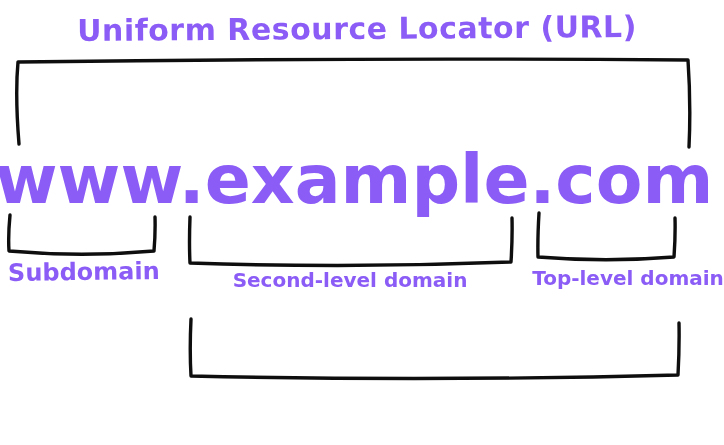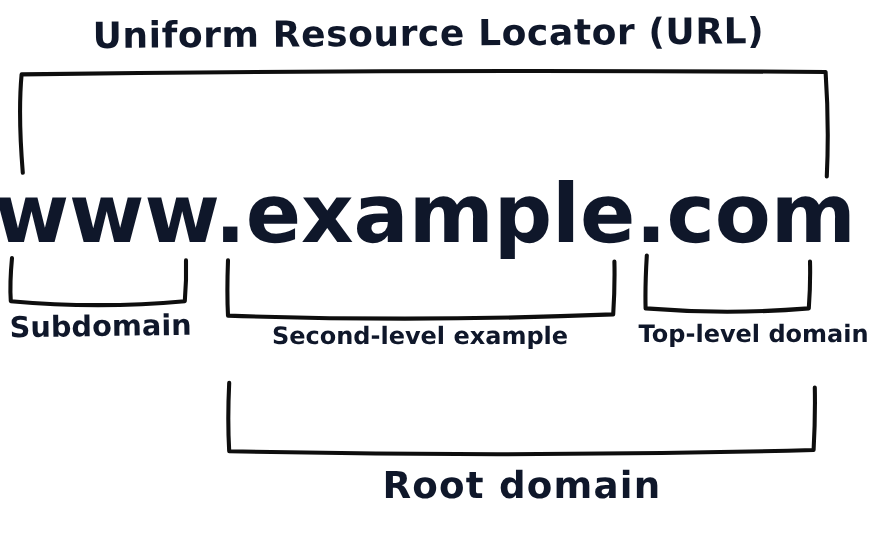--- a/index.html
+++ b/index.html
@@ -2,21 +2,21 @@
 <html><head>
 <meta charset="utf-8">
 <style>
   html,body{margin:0;padding:0;background:#ffffff;}
   .canvas{
     position:relative;
     width:724px;height:445px;
     background:#ffffff;
     overflow:hidden;
     font-family:"DejaVu Sans","Liberation Sans",sans-serif;
-    color:#0f172a;
+    color:#8b5cf6;
   }
   .braces{position:absolute;left:0;top:0;width:724px;height:445px;}
   .braces path{fill:none;stroke:#0e0e0e;stroke-width:3.4;stroke-linecap:round;stroke-linejoin:round;}
   .txt{position:absolute;white-space:nowrap;font-weight:bold;line-height:1.1;}
   .title{
     top:12px;left:357px;transform:translateX(-50%) rotate(-0.4deg);
     font-size:30px;letter-spacing:0.5px;
   }
   .url{
     top:146px;left:354px;transform:translateX(-50%);
@@ -38,17 +38,16 @@
     <path d="M19,144 Q15,95 18,62 Q353,57.5 688,60 Q691,104 689,147"></path>
     <path d="M10,215 Q8,236 9,251 Q82,257.5 154,251 Q155.5,233 155,217"></path>
     <path d="M190,217 Q189,244 190,263 Q351,268.5 511,262 Q512.5,239 512,218"></path>
     <path d="M539,213 Q537.5,238 538,257 Q606,262.5 674,257 Q675.5,236 675,218"></path>
     <path d="M191,319 Q189.5,350 191,376 Q435,381.5 678,375 Q679.5,348 679,323"></path>
   </svg>
 
   <div class="txt url">www.example.com</div>
 
   <div class="txt lbl-sub">Subdomain</div>
-  <div class="txt lbl-sld">Second-level example</div>
+  <div class="txt lbl-sld">Second-level domain</div>
   <div class="txt lbl-tld">Top-level domain</div>
-  <div class="txt lbl-root">Root domain</div>
 
 </div>
 
 </body></html>

